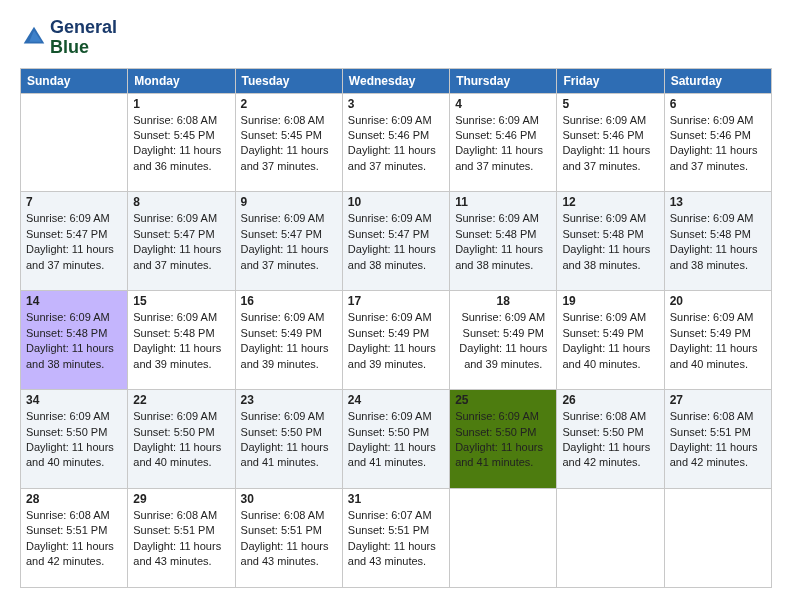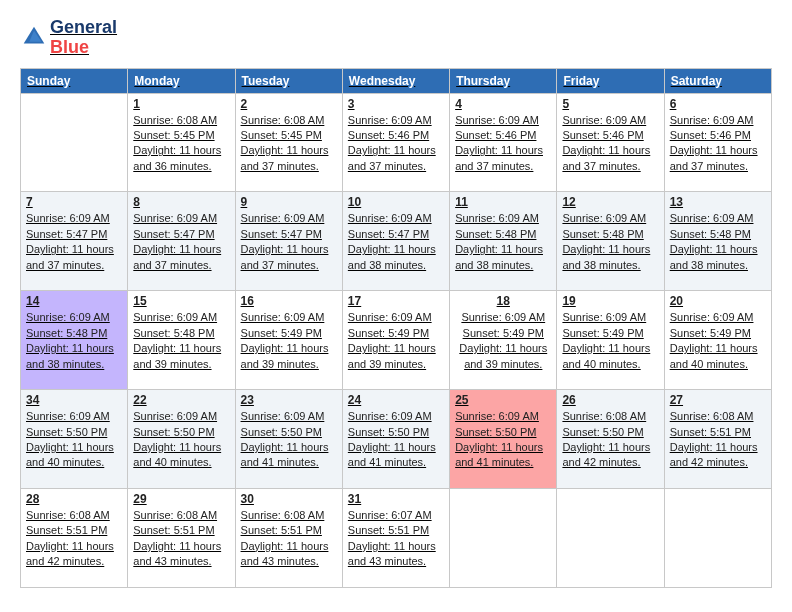--- a/index.html
+++ b/index.html
@@ -9,40 +9,39 @@
       background: #fff;
       font-family: Arial, sans-serif;
       overflow: hidden;
     }
     .page {
       width: 792px;
       height: 612px;
       padding: 18px 20px 24px 20px;
       display: flex;
       flex-direction: column;
-      text-decoration: underline;
     }
     .header {
       display: flex;
       justify-content: space-between;
       align-items: flex-start;
       margin-bottom: 10px;
     }
     .logo {
       display: flex;
       align-items: center;
     }
     .logo-text {
       font-size: 18px;
       font-weight: bold;
       color: #1a3a6b;
       line-height: 1.1;
     }
     .logo-text span {
-      color: #ef4444;
+      color: #14532d;
     }
     .logo-icon {
       width: 28px;
       height: 28px;
       margin-right: 2px;
       margin-top: -2px;
     }
     .title-area {
       text-align: right;
     }
@@ -232,21 +231,21 @@
             <div class="cell-text">Sunrise: 6:09 AM<br>Sunset: 5:50 PM<br>Daylight: 11 hours<br>and 40 minutes.</div>
           </td>
           <td style="background: rgb(240, 244, 248);">
             <span class="day-num">23</span>
             <div class="cell-text">Sunrise: 6:09 AM<br>Sunset: 5:50 PM<br>Daylight: 11 hours<br>and 41 minutes.</div>
           </td>
           <td style="background: rgb(240, 244, 248);">
             <span class="day-num">24</span>
             <div class="cell-text">Sunrise: 6:09 AM<br>Sunset: 5:50 PM<br>Daylight: 11 hours<br>and 41 minutes.</div>
           </td>
-          <td style="background: #fca5a5;">
+          <td style="background: #4d7c0f;">
             <span class="day-num">25</span>
             <div class="cell-text">Sunrise: 6:09 AM<br>Sunset: 5:50 PM<br>Daylight: 11 hours<br>and 41 minutes.</div>
           </td>
           <td style="background: rgb(240, 244, 248);">
             <span class="day-num">26</span>
             <div class="cell-text">Sunrise: 6:08 AM<br>Sunset: 5:50 PM<br>Daylight: 11 hours<br>and 42 minutes.</div>
           </td>
           <td style="background: rgb(240, 244, 248);">
             <span class="day-num">27</span>
             <div class="cell-text">Sunrise: 6:08 AM<br>Sunset: 5:51 PM<br>Daylight: 11 hours<br>and 42 minutes.</div>

